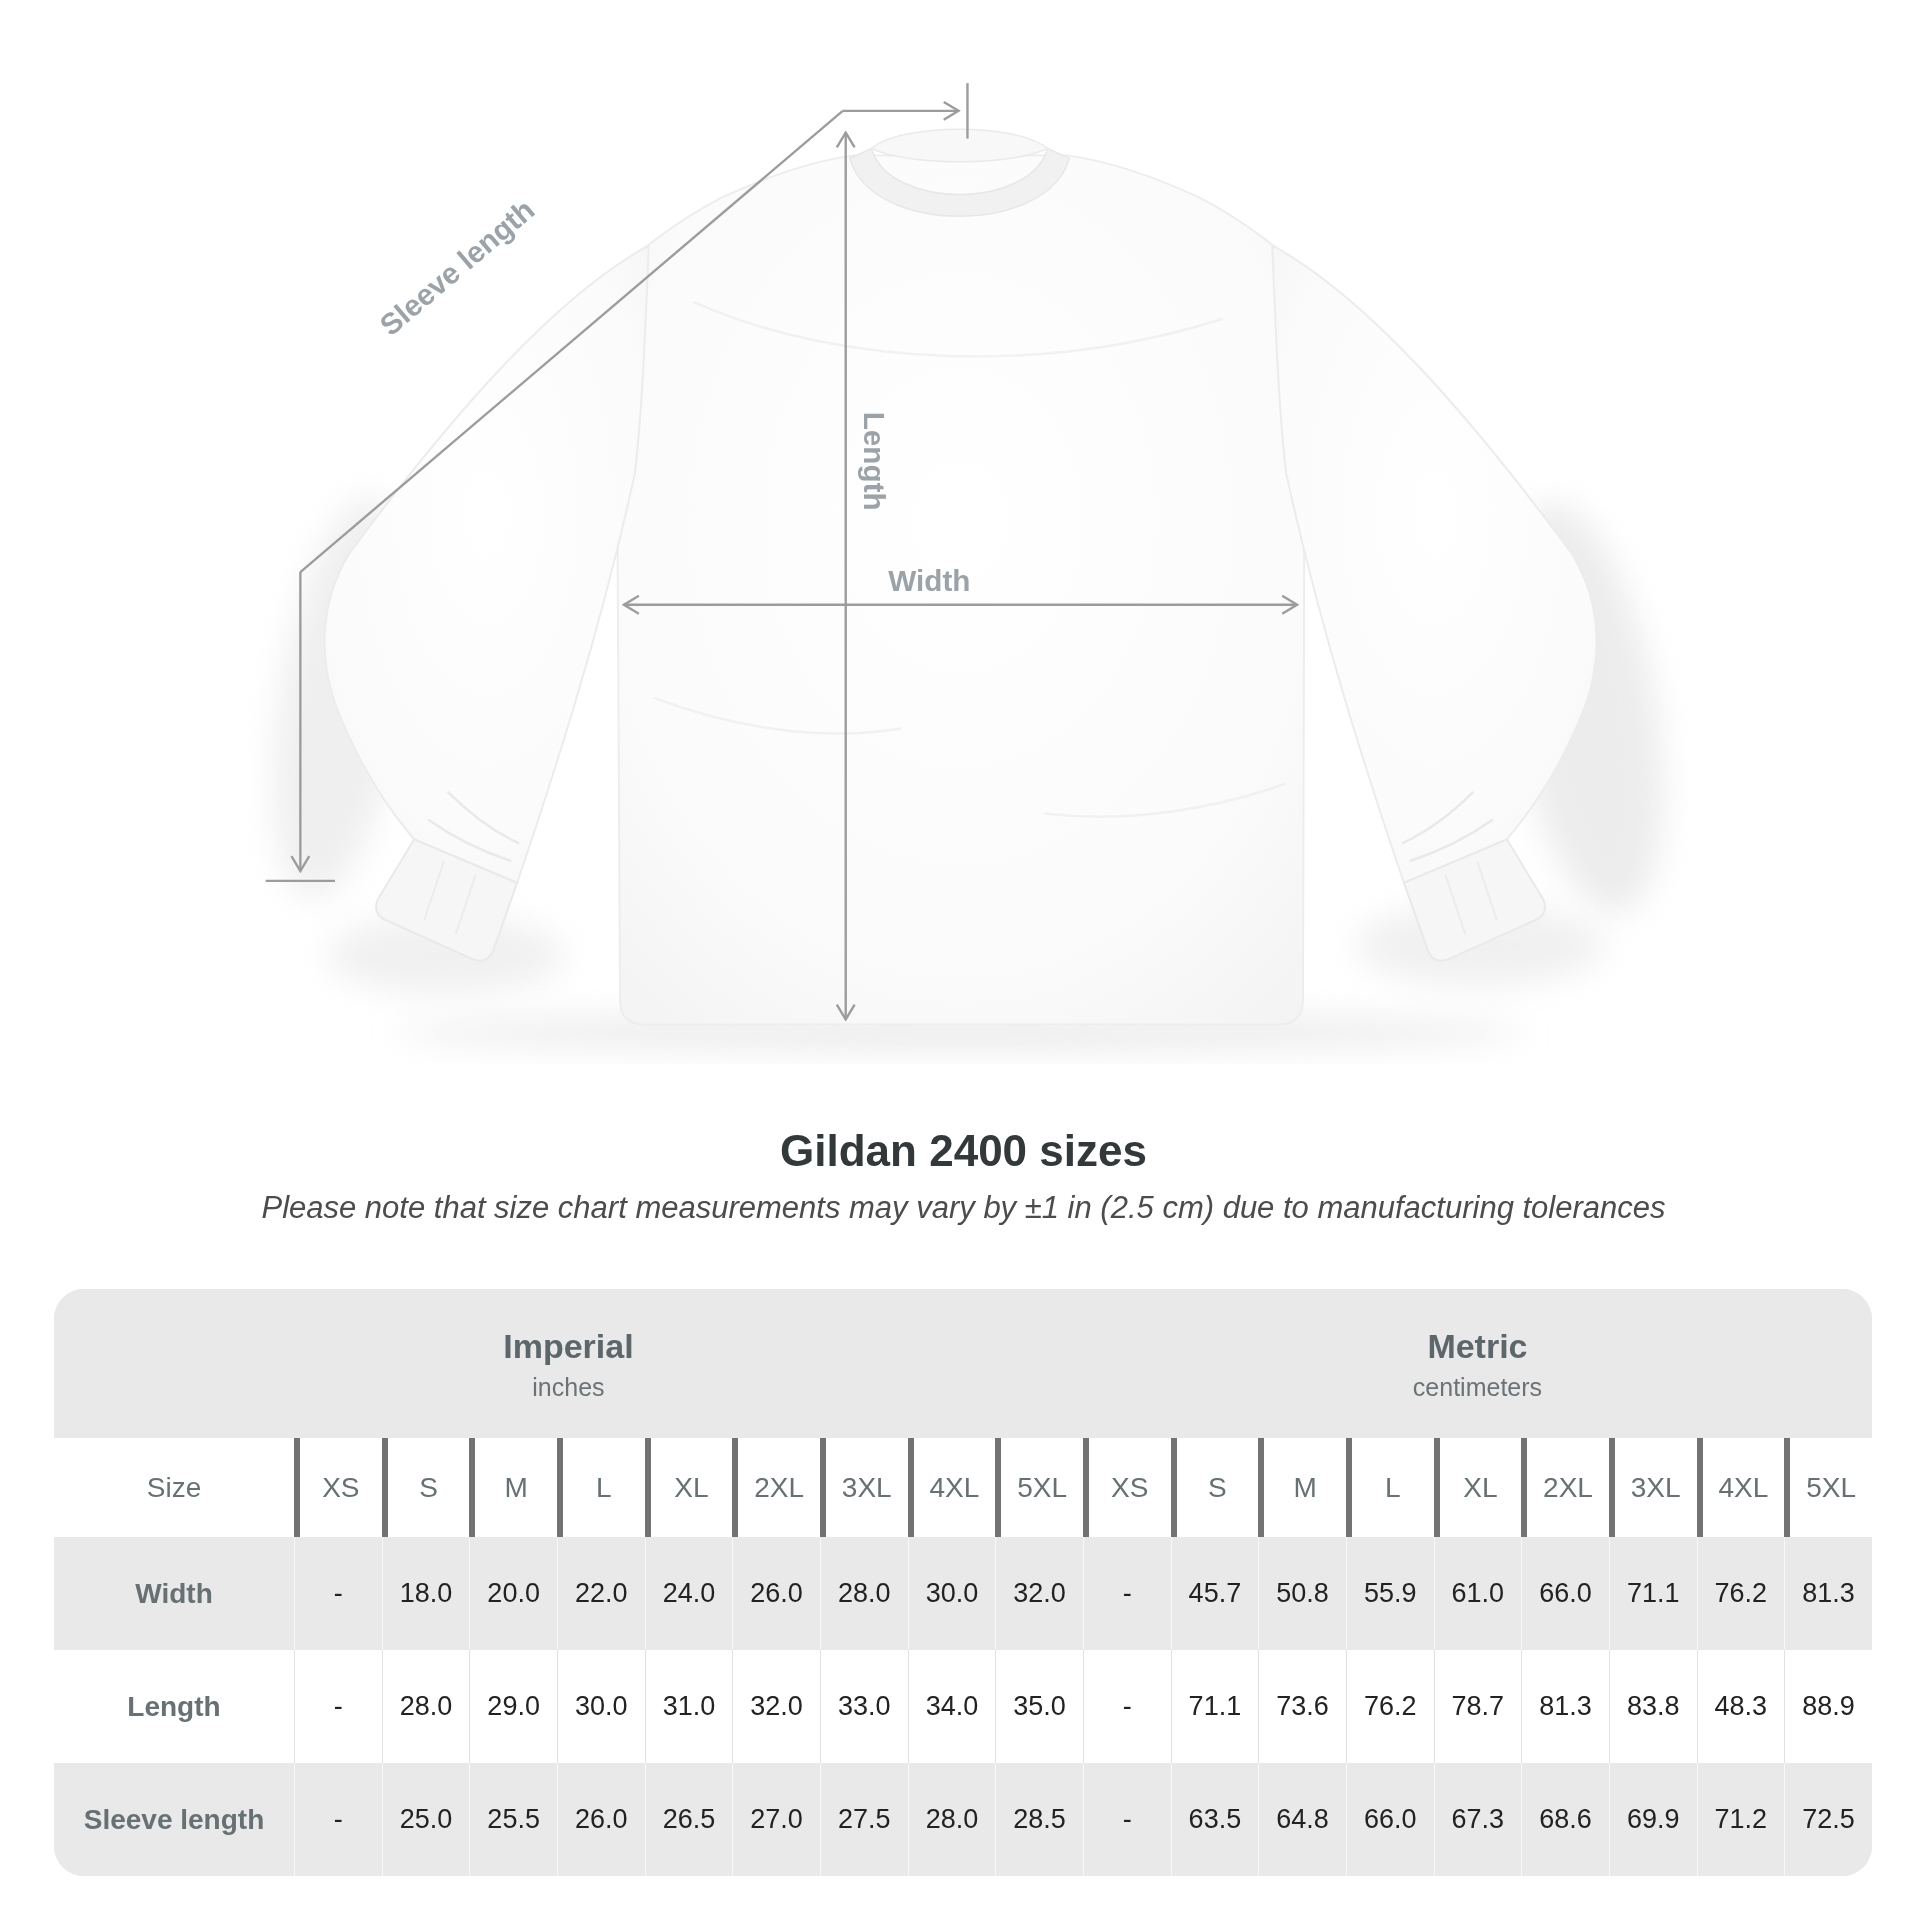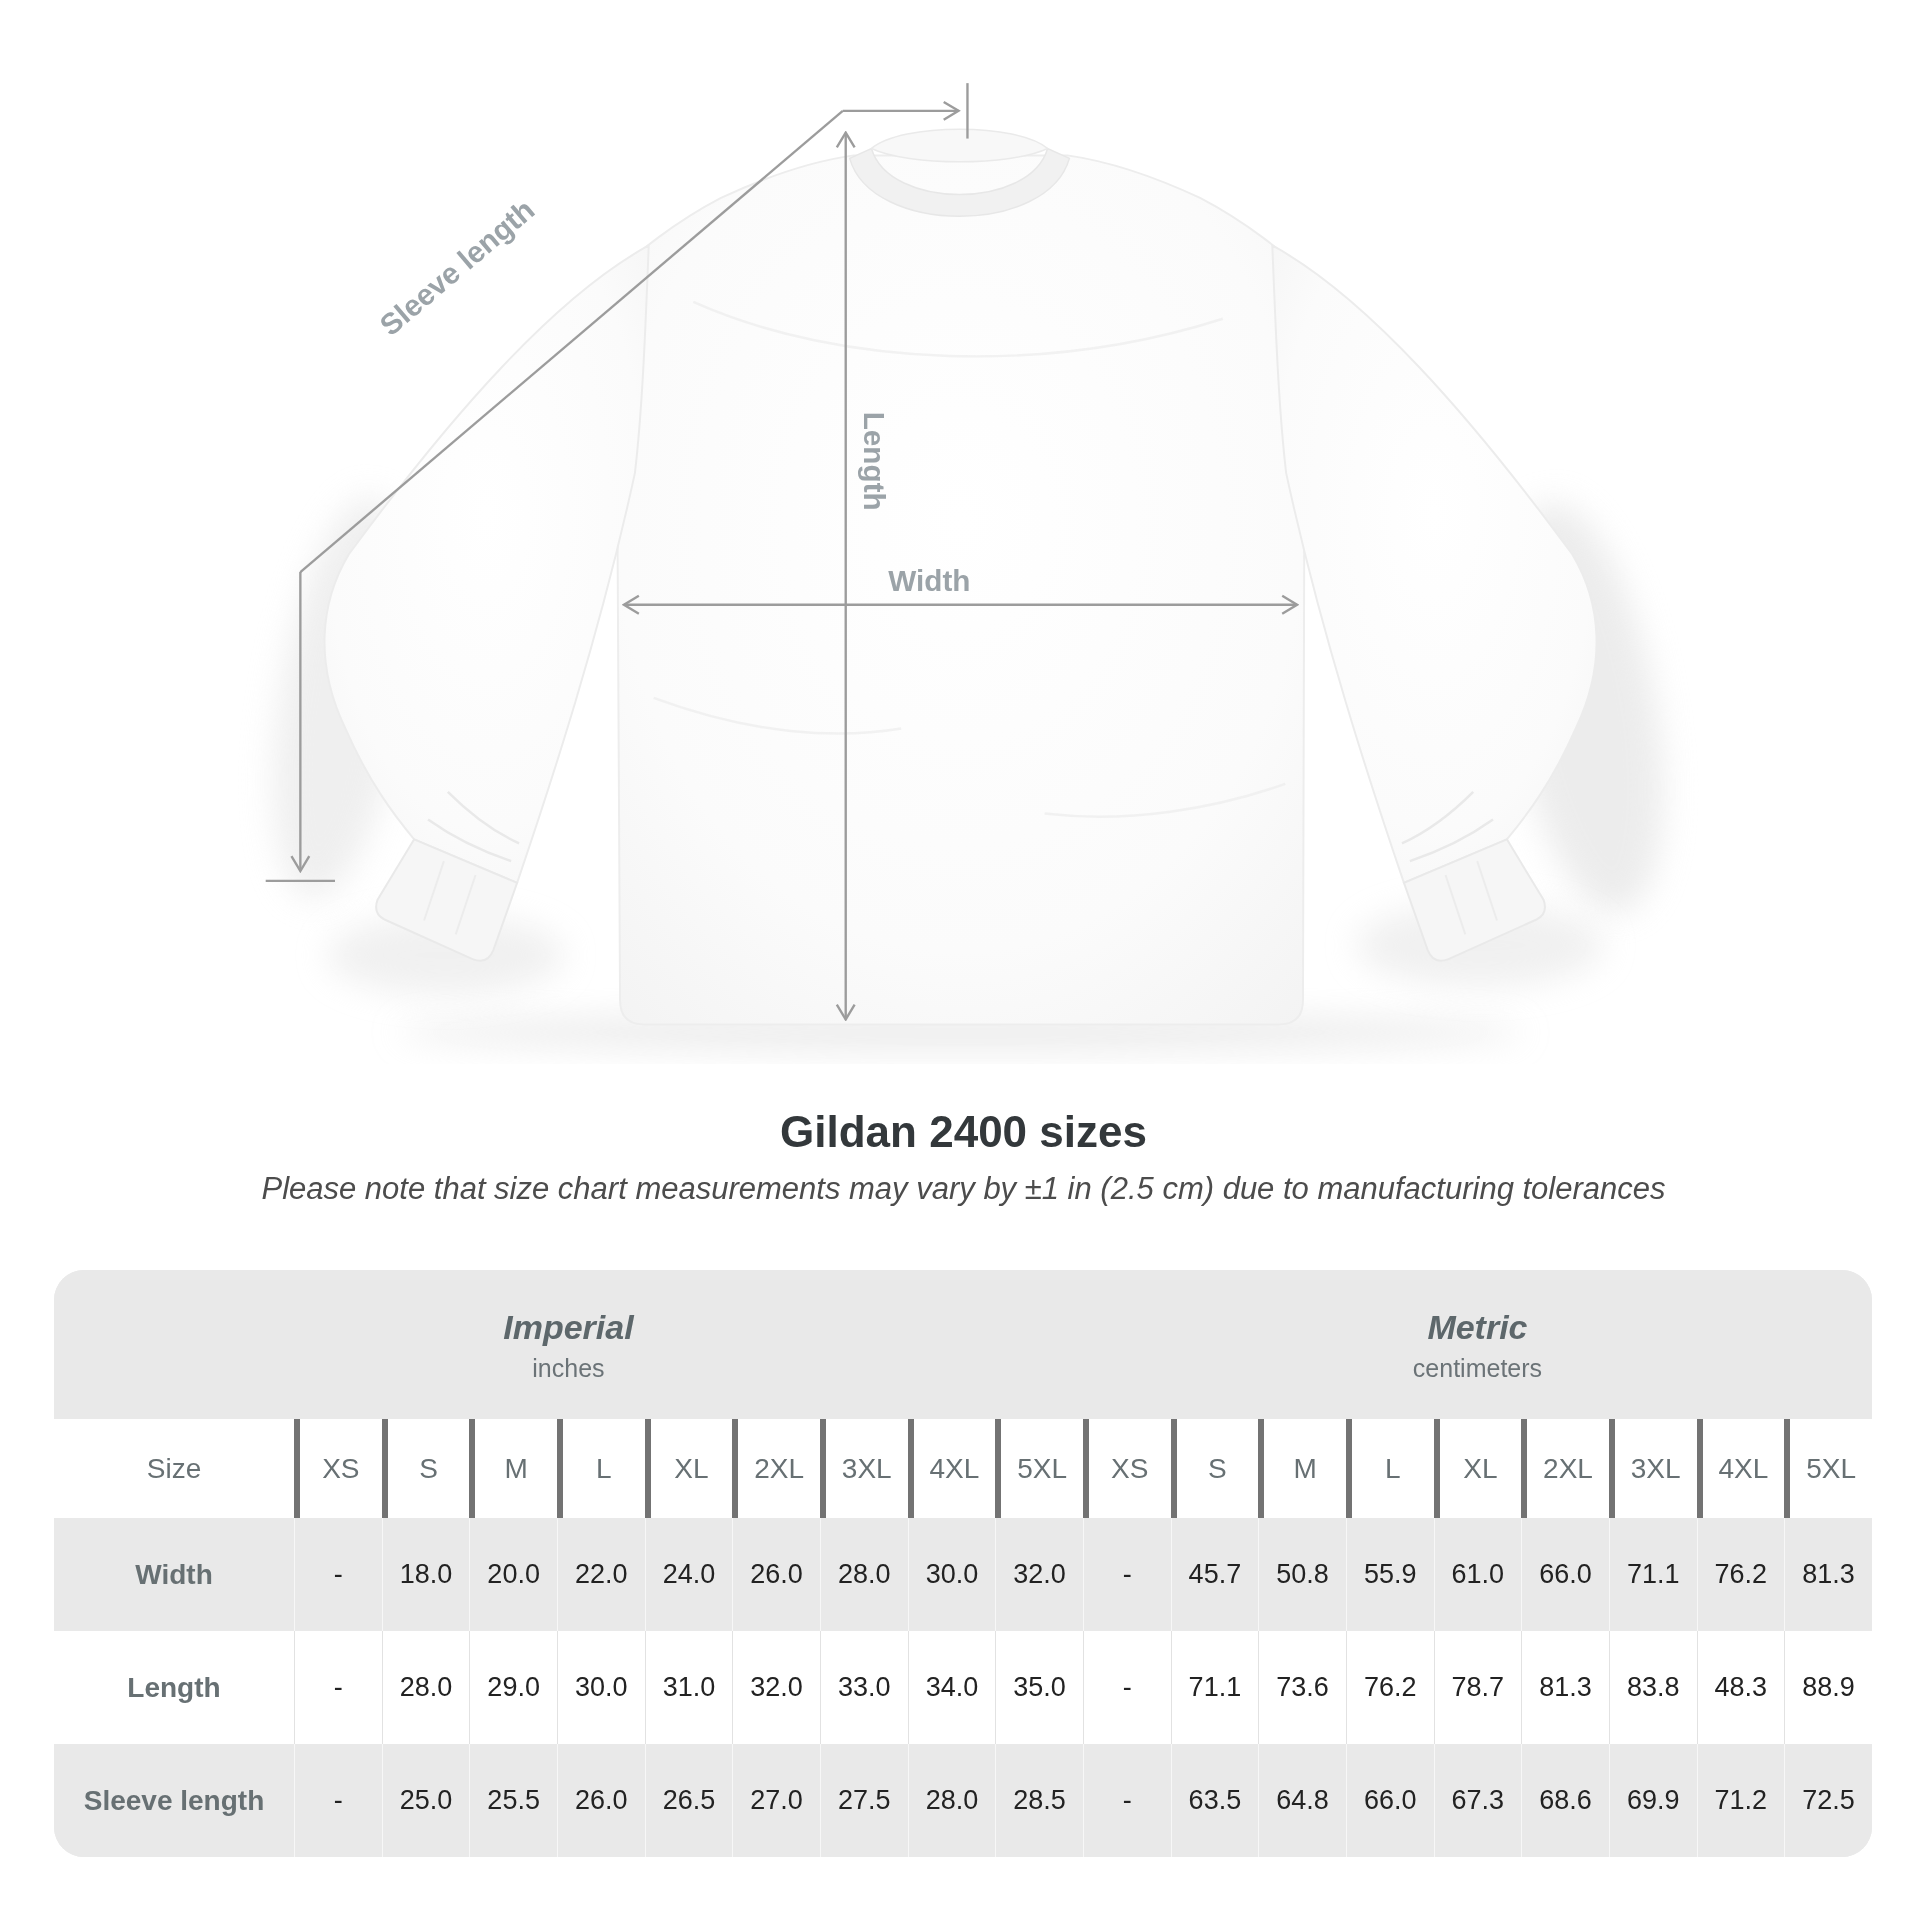--- a/index.html
+++ b/index.html
@@ -3,32 +3,32 @@
 <meta charset="utf-8">
 <style>
   html,body{margin:0;padding:0;background:#ffffff;}
   body{font-family:"Liberation Sans", sans-serif;}
   .page{position:relative;width:1927px;height:1927px;background:#fff;overflow:hidden;}
 
   
   .diagram-wrap{width:1927px;height:1064px;}
 
   
-  .title-block{text-align:center;margin-top:42px;}
+  .title-block{text-align:center;margin-top:61px;}
   .page-title{font-size:44px;font-weight:bold;color:#33383b;line-height:51px;}
   .page-subtitle{margin-top:16px;font-size:31px;font-style:italic;color:#4c4c4c;line-height:32px;}
 
   
   .panel{margin:65px 54px 0 54px;width:1818px;background:#e9e9e9;border-radius:30px;overflow:hidden;}
   table{width:100%;border-collapse:separate;border-spacing:0;table-layout:fixed;}
   col.c-size{width:240px;}
   th,td{padding:0;text-align:center;vertical-align:middle;font-weight:normal;}
 
   tr.units th{height:149px;background:#e9e9e9;vertical-align:middle;}
-  .uname{font-size:34px;font-weight:bold;font-style:italic;color:#5d676b;line-height:40px;}
+  .uname{font-size:34px;font-weight:bold;color:#5d676b;line-height:40px;}
   .usub{font-size:25px;color:#6b7377;line-height:30px;margin-top:6px;}
 
   tr.sizes th{height:99px;background:#ffffff;font-size:28px;font-weight:normal;color:#677073;}
   tr.r-gray  td, tr.r-gray  th{height:113px;background:#e9e9e9;}
   tr.r-white td, tr.r-white th{height:113px;background:#ffffff;}
 
   tr.sizes th + th{border-left:6px solid #737373;}
   tr.r-white th + td, tr.r-white td + td{border-left:1px solid #e2e2e2;}
   tr.r-gray  th + td, tr.r-gray  td + td{border-left:1px solid #f7f7f7;}
 

